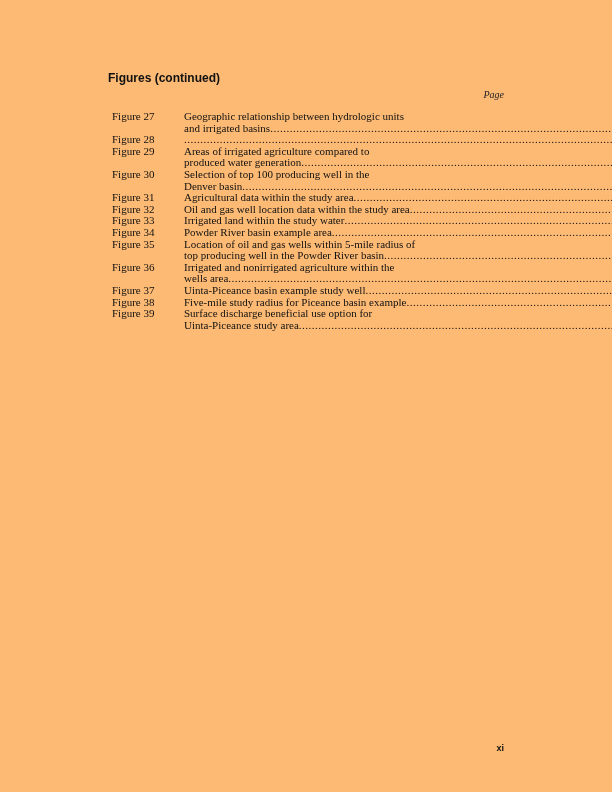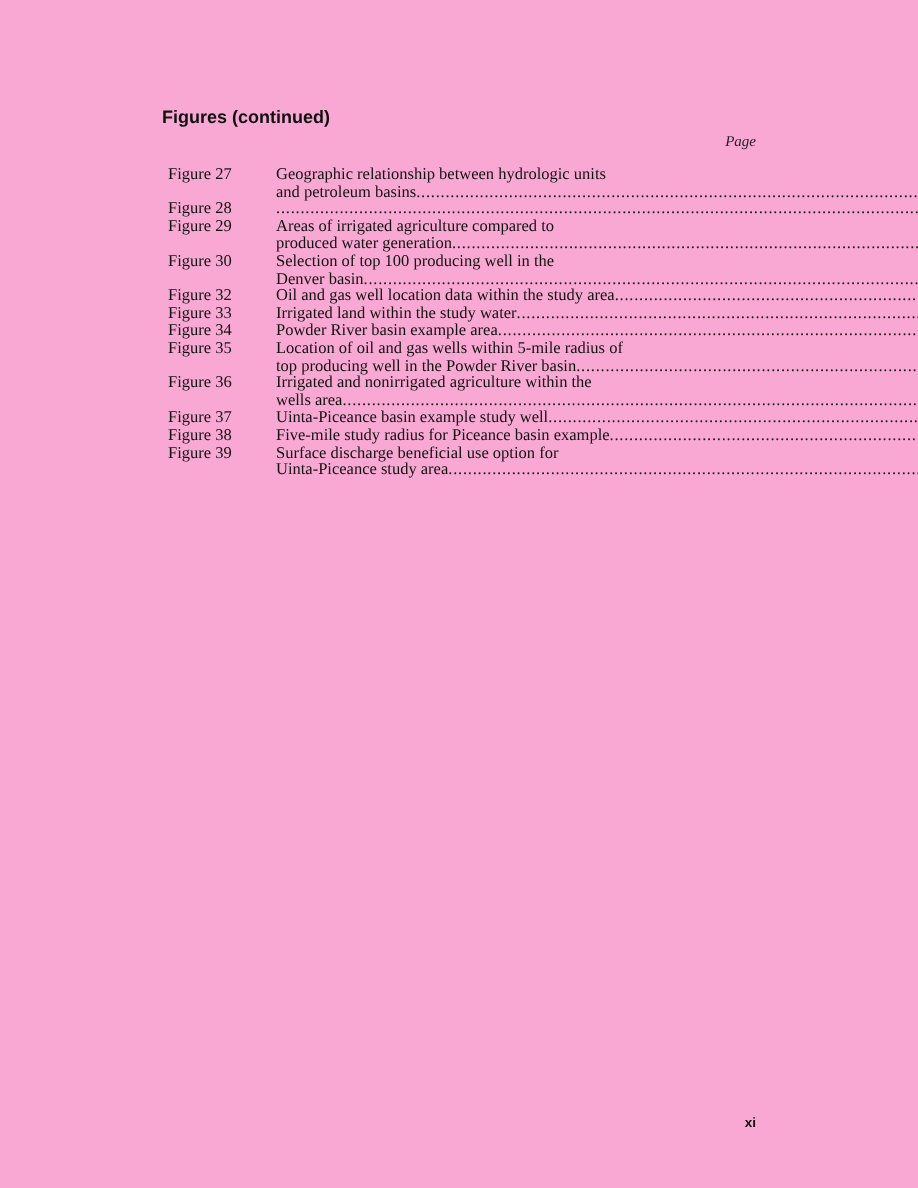--- a/index.html
+++ b/index.html
@@ -1,17 +1,17 @@
 <!DOCTYPE html>
 <html><head>
   <meta charset="utf-8">
   <style>
     html, body { margin: 0; padding: 0; background: #ffffff; }
     body { width: 612px; height: 792px; position: relative; overflow: hidden; }
-    .page { position: absolute; left: 0; top: 0; width: 612px; height: 792px; background: #f9a8d4; }
+    .page { position: absolute; left: 0; top: 0; width: 612px; height: 792px; background: #fdba74; }
     .heading {
       position: absolute; left: 108px; top: 71px;
       font-family: "Liberation Sans", sans-serif; font-weight: bold; font-size: 12px;
       color: #111;
     }
     .page-col-label {
       position: absolute; right: 108px; top: 89px;
       font-family: "Liberation Serif", serif; font-style: italic; font-size: 10px;
       color: #222;
       margin-left: 17px;
@@ -46,21 +46,21 @@
   <div class="page-col-label">Page</div>
 
   <div class="toc" id="toc">
       <div class="entry">
         <div class="fig-label">Figure 27</div>
         <div class="fig-body">
           <div class="line">
             <span class="txt">Geographic relationship between hydrologic units</span>
           </div>
           <div class="line dots-line">
-            <span class="txt">and petroleum basins</span>
+            <span class="txt">and irrigated basins</span>
             <span class="leader"></span>
           </div>
         </div>
       </div>
       <div class="entry">
         <div class="fig-label">Figure 28</div>
         <div class="fig-body">
           <div class="line dots-line">
             <span class="leader"></span>
           </div>
@@ -79,20 +79,29 @@
         </div>
       </div>
       <div class="entry">
         <div class="fig-label">Figure 30</div>
         <div class="fig-body">
           <div class="line">
             <span class="txt">Selection of top 100 producing well in the</span>
           </div>
           <div class="line dots-line">
             <span class="txt">Denver basin</span>
+            <span class="leader"></span>
+          </div>
+        </div>
+      </div>
+      <div class="entry">
+        <div class="fig-label">Figure 31</div>
+        <div class="fig-body">
+          <div class="line dots-line">
+            <span class="txt">Agricultural data within the study area</span>
             <span class="leader"></span>
           </div>
         </div>
       </div>
       <div class="entry">
         <div class="fig-label">Figure 32</div>
         <div class="fig-body">
           <div class="line dots-line">
             <span class="txt">Oil and gas well location data within the study area</span>
             <span class="leader"></span>

